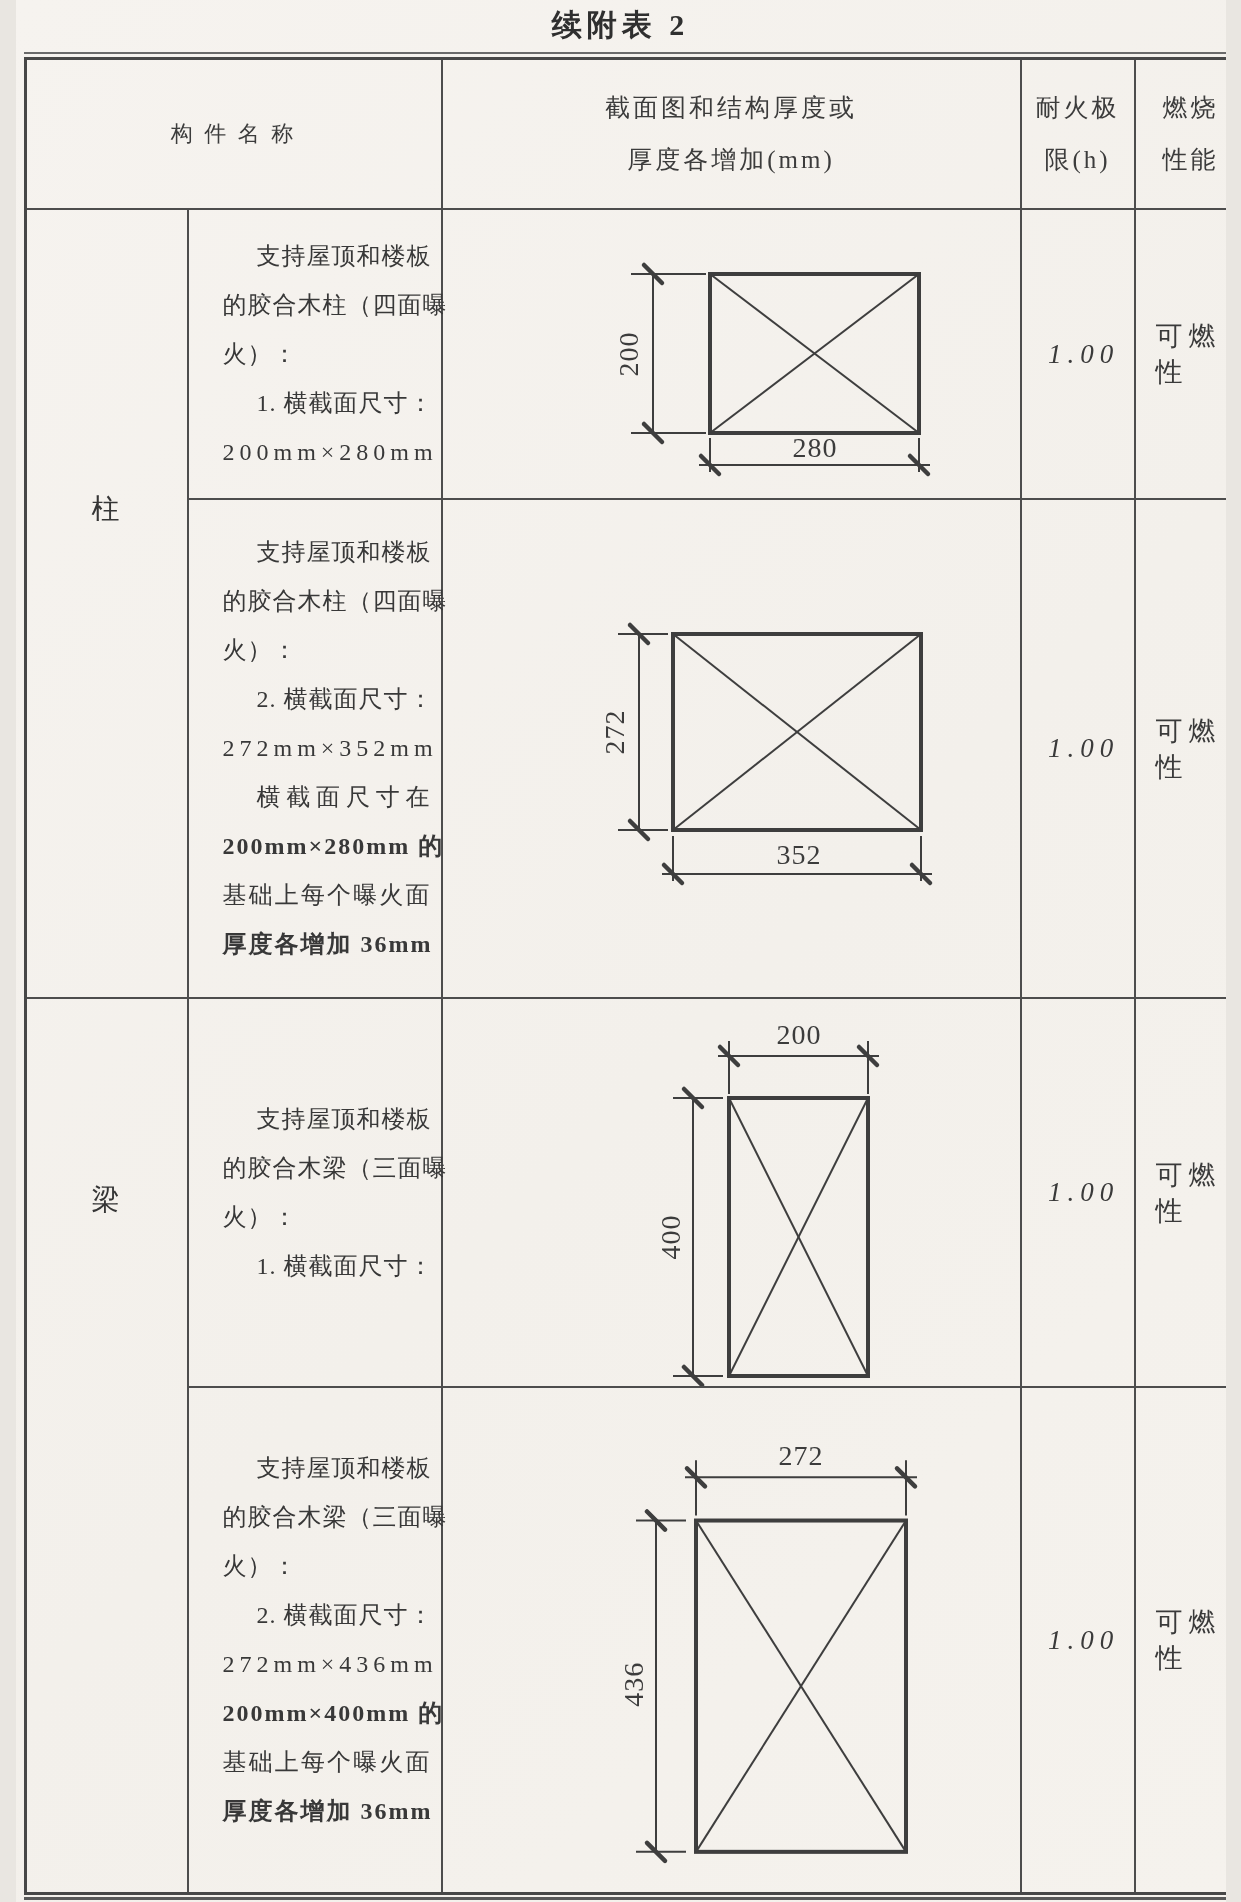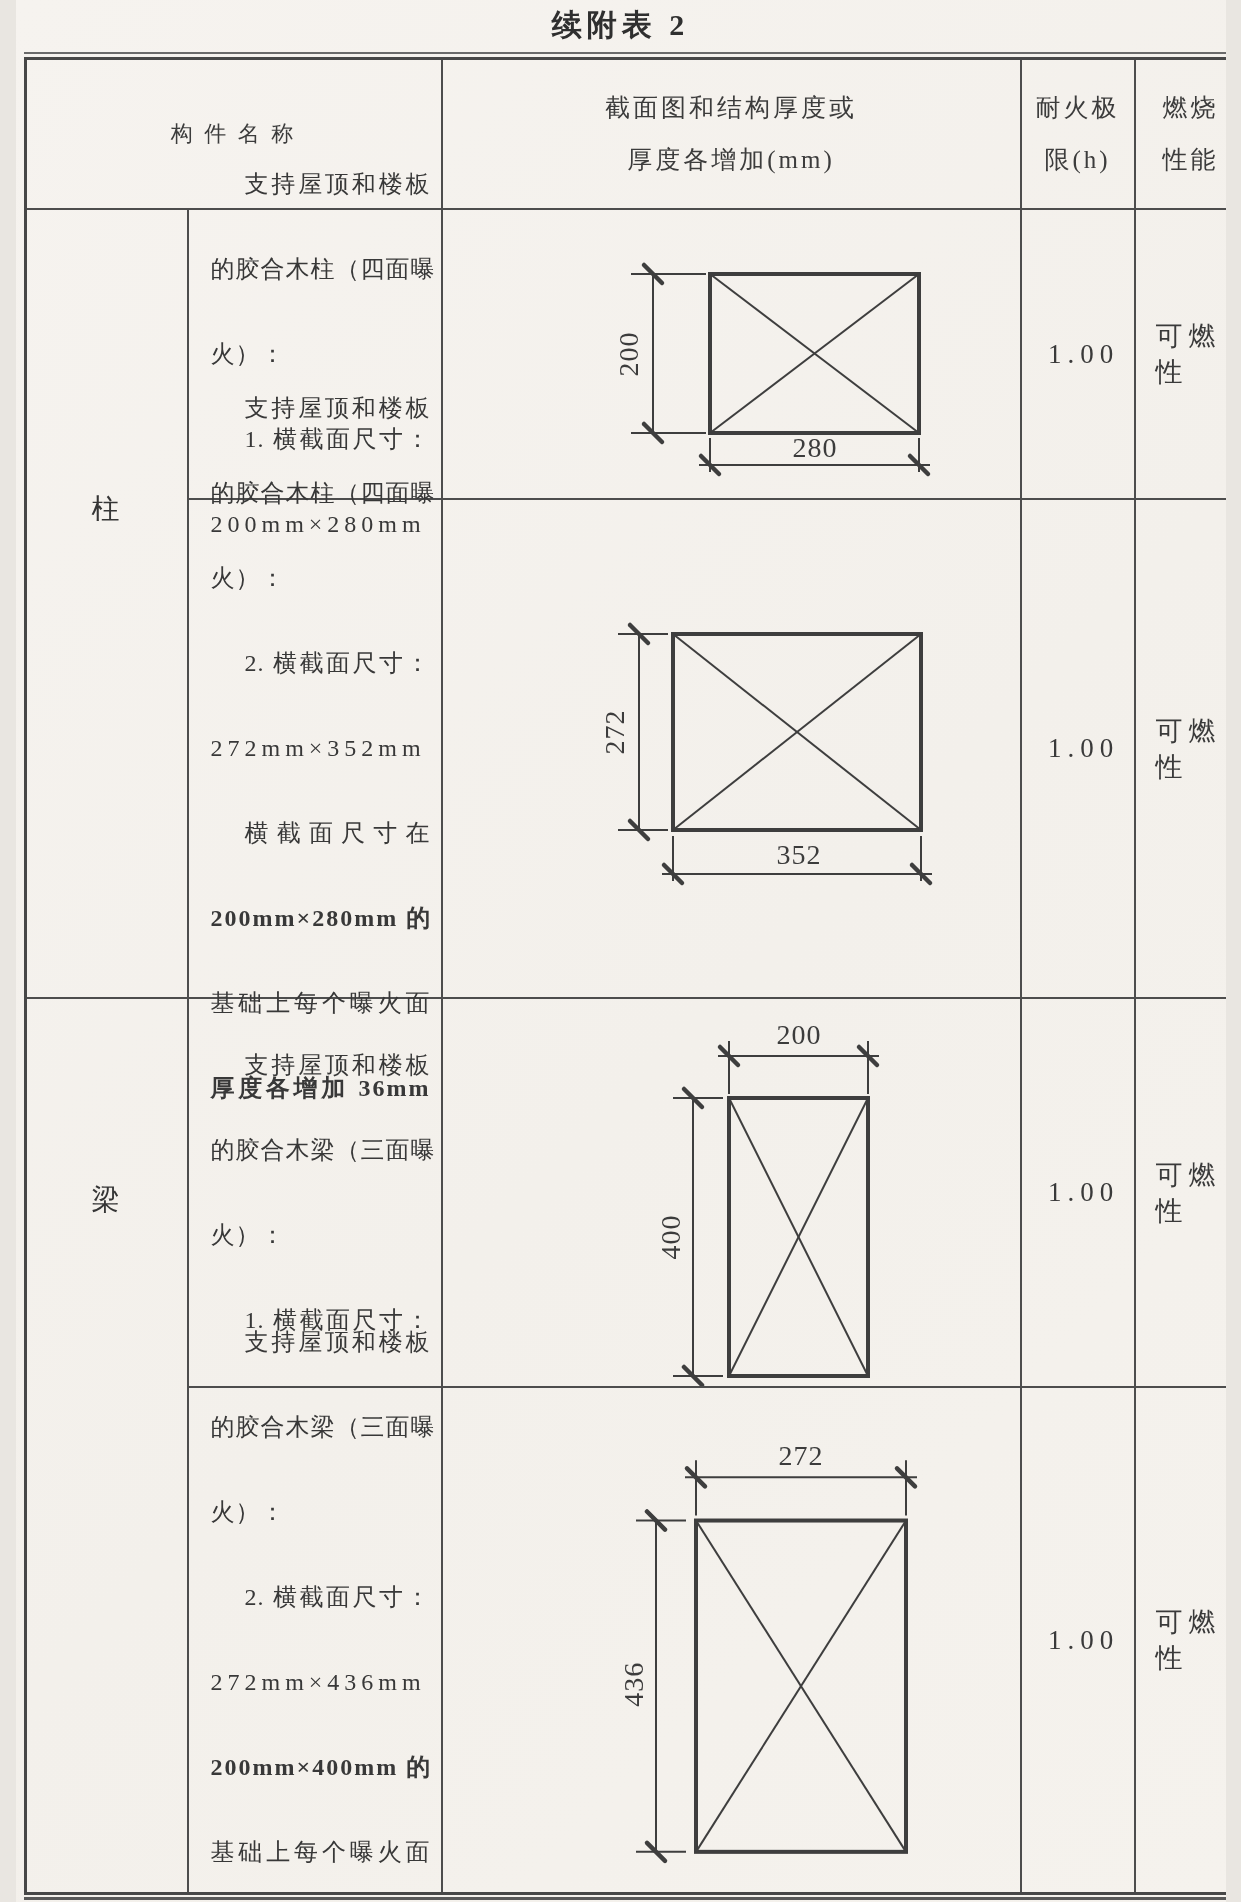--- a/index.html
+++ b/index.html
@@ -66,22 +66,22 @@
     grid-column:1/2;
     display:flex;justify-content:center;align-items:flex-start;
     font-size:28px;letter-spacing:2px;color:#353535;
   }
   .g1{grid-row:2/4;padding-top:280px;}
   .g2{grid-row:4/6;padding-top:182px;}
   
   .desc{
     grid-column:2/3;
     display:flex;flex-direction:column;justify-content:center;
-    padding:0 10px 0 22px;
-    font-size:24px;color:#383838;gap:36px;
+    padding:0 10px 0 34px;
+    font-size:24px;color:#383838;
   }
   .dline{
     line-height:49px;
     text-align:justify;
     text-align-last:justify;
     text-justify:inter-character;
     letter-spacing:1px;
     white-space:nowrap;
   }
   .indent{padding-left:34px;}
@@ -100,20 +100,21 @@
     font-family:"Liberation Serif","DejaVu Serif",serif;
     font-size:28px;
     letter-spacing:1px;
   }
   
   .fire{
     grid-column:4/5;
     display:flex;align-items:center;justify-content:center;
     font-size:27px;letter-spacing:6px;color:#3a3a3a;
     padding-left:12px;
+    font-style:italic;
   }
   .comb{
     grid-column:5/6;
     display:flex;align-items:center;justify-content:center;
     font-size:27px;letter-spacing:6px;color:#3a3a3a;
     padding-left:20px;
   }
   .rr1{grid-row:2/3;} .rr2{grid-row:3/4;} .rr3{grid-row:4/5;} .rr4{grid-row:5/6;}
 </style>
 </head>

